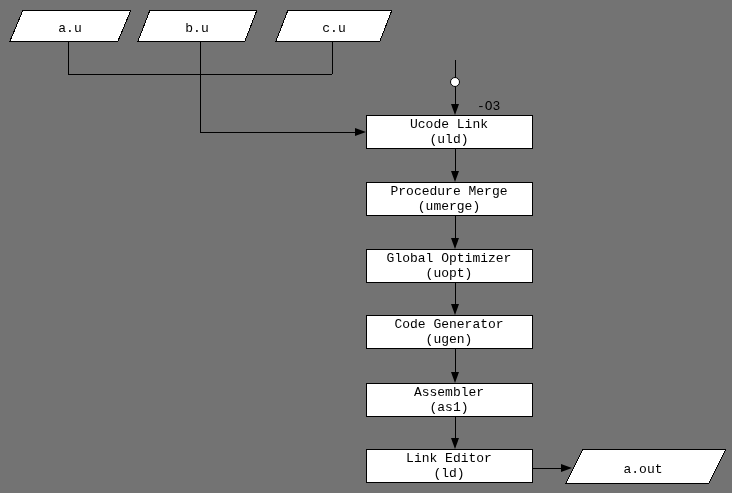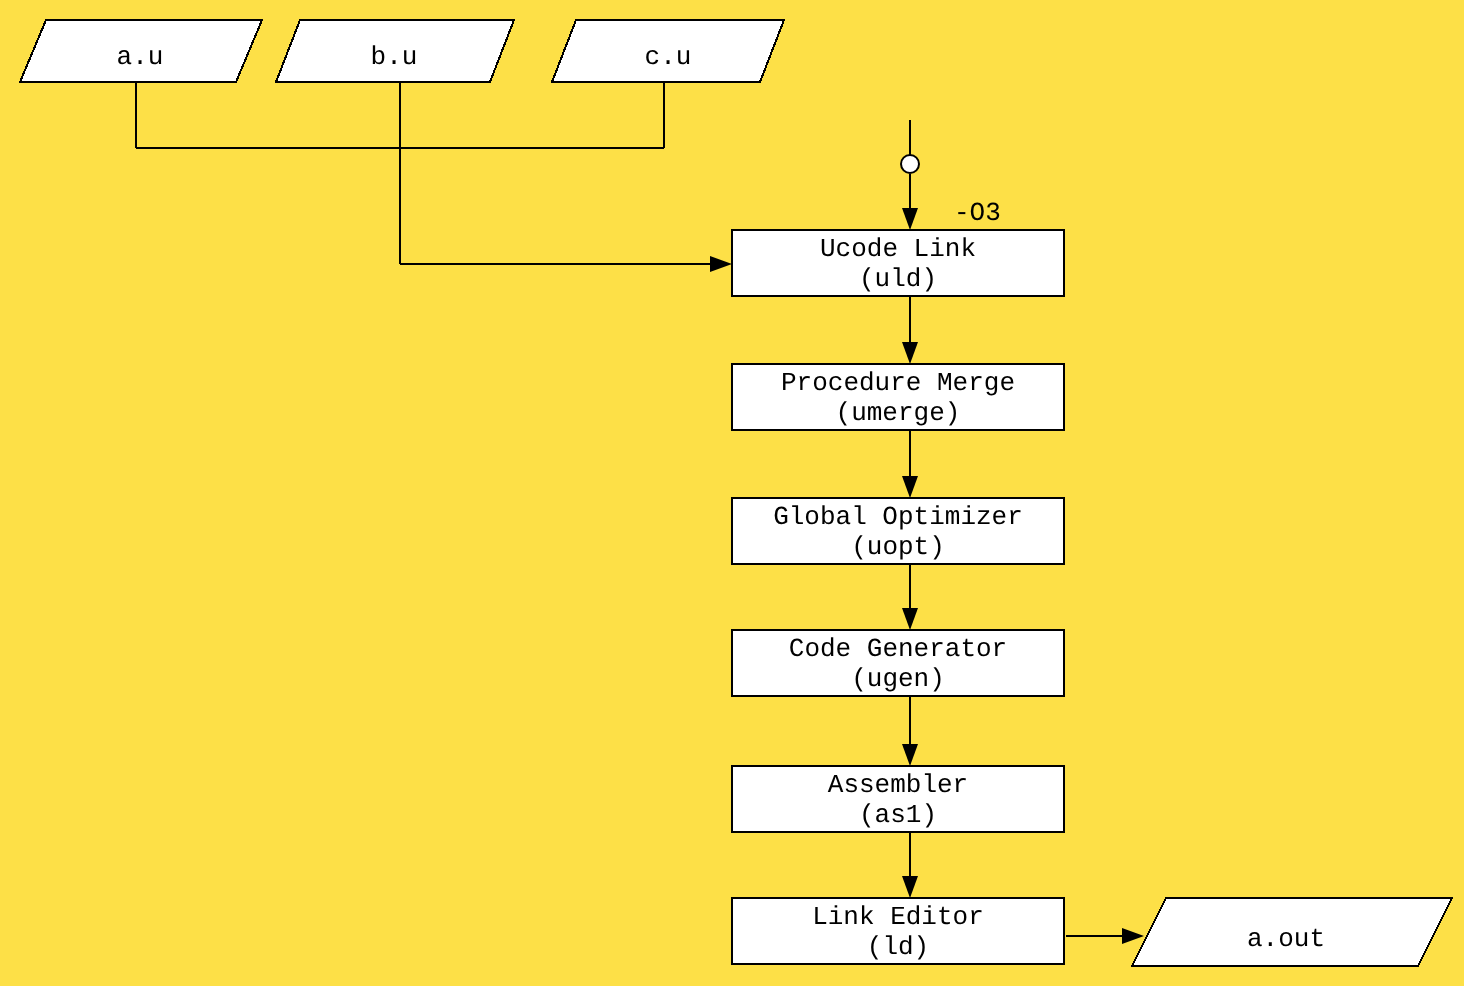--- a/index.html
+++ b/index.html
@@ -4,21 +4,21 @@
 <style>
   html, body {
     margin: 0;
     padding: 0;
     background: #ffffff;
   }
   .canvas {
     position: relative;
     width: 732px;
     height: 493px;
-    background: #fde047;
+    background: #737373;
     overflow: hidden;
   }
   svg {
     display: block;
   }
   .diagram-text {
     font-family: "Liberation Mono", "DejaVu Sans Mono", monospace;
     font-size: 13px;
     fill: #000000;
   }

